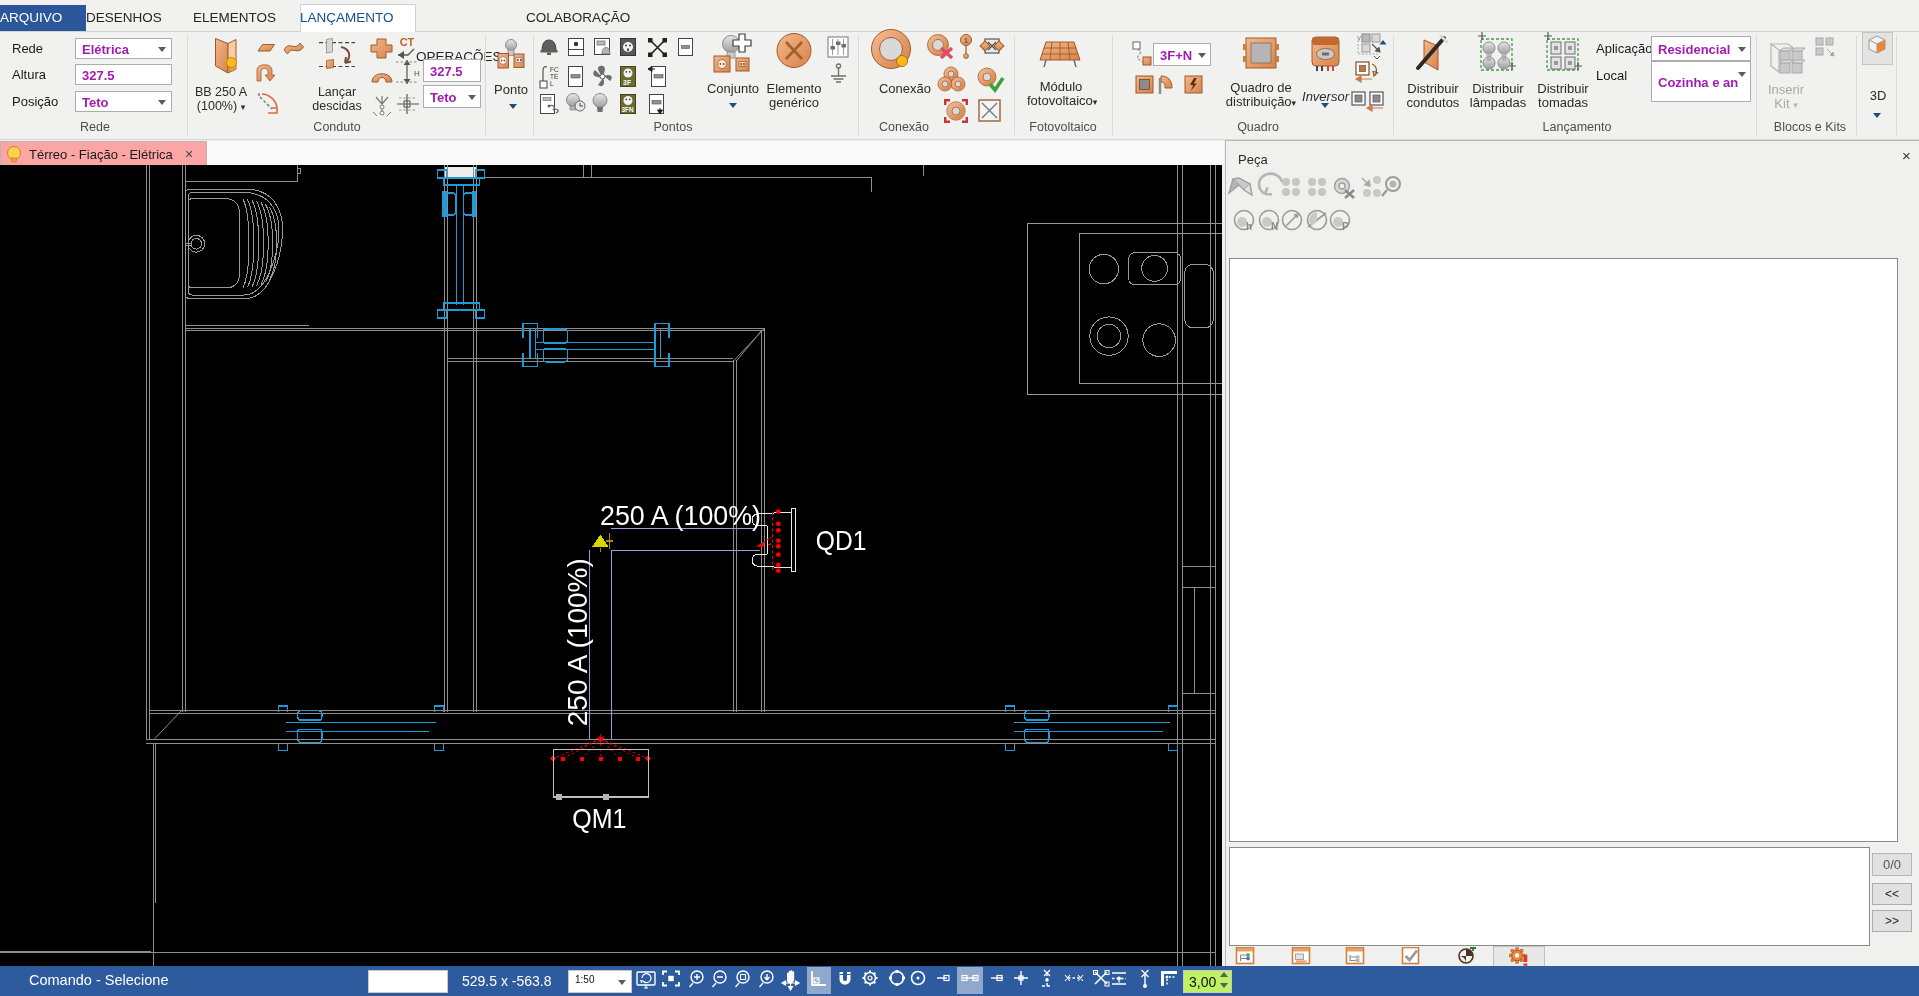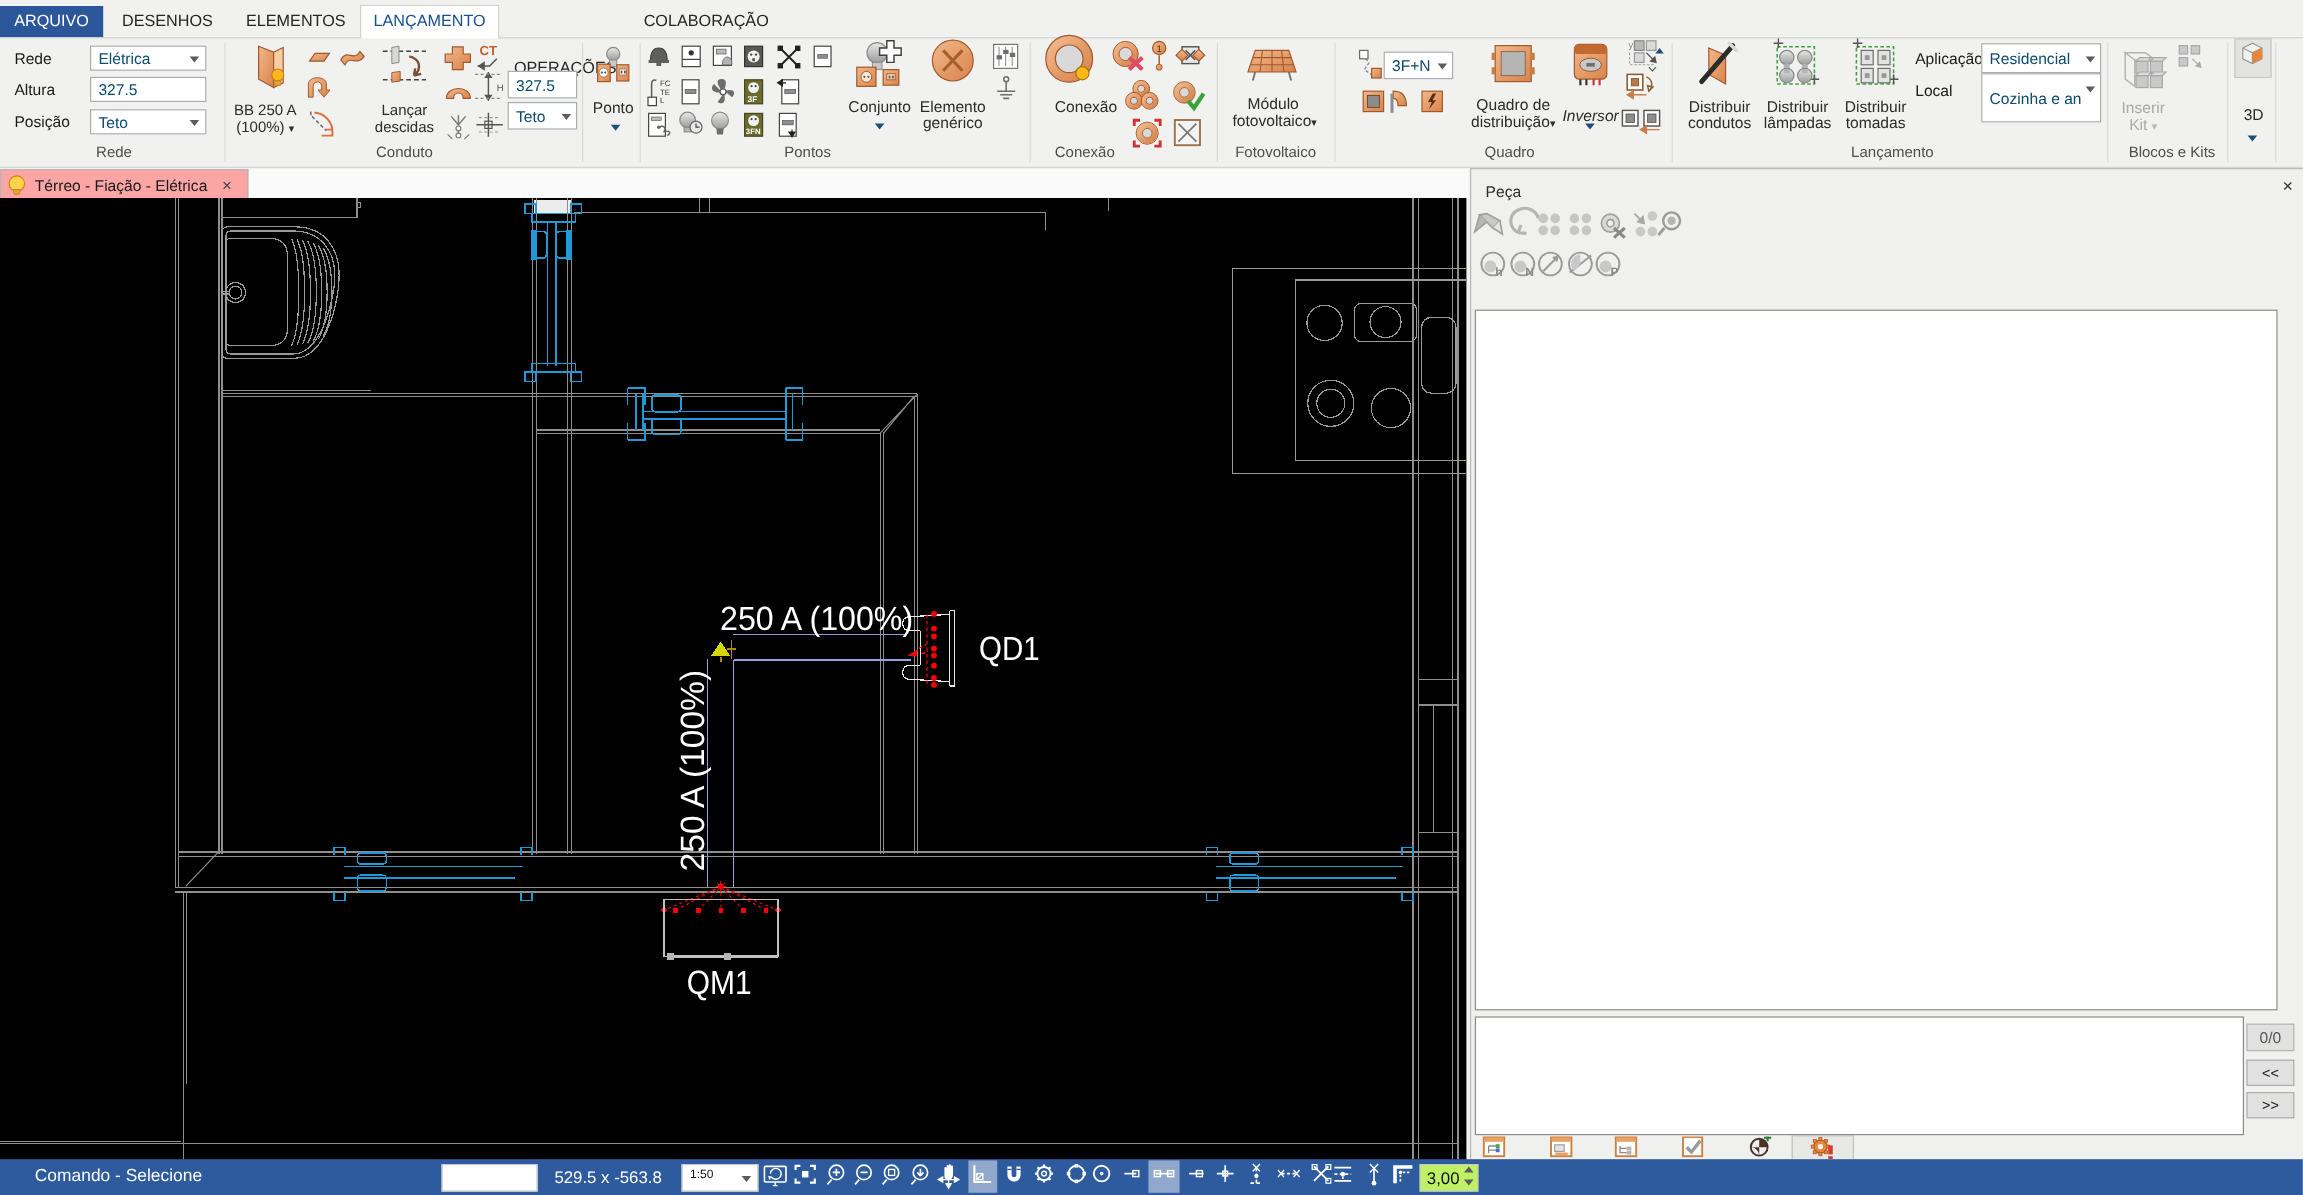--- a/index.html
+++ b/index.html
@@ -2,24 +2,24 @@
 <html><head>
 <meta charset="utf-8">
 <style>
   * { margin:0; padding:0; box-sizing:border-box; }
   html,body { width:1919px; height:996px; overflow:hidden; background:#f0f0ef;
     font-family:"Liberation Sans", sans-serif; }
   .abs { position:absolute; }
   #page { position:relative; width:1919px; height:996px; }
   
   #ribbon { position:absolute; left:0; top:0; width:1919px; height:140px; background:#f1f1f0; border-bottom:1px solid #d5d5d5; }
-  .rtab { position:absolute; top:5px; height:26px; line-height:26px; font-size:13.5px; color:#262626; text-align:center; }
+  .rtab { position:absolute; top:5px; height:26px; line-height:26px; font-size:13.5px; color:#262626; }
   .sep { position:absolute; top:36px; height:99px; width:1px; background:#d9d9d7; }
   .glabel { position:absolute; top:119px; height:16px; font-size:12.5px; color:#4d4d4d; text-align:center; line-height:16px; }
-  .combo { position:absolute; background:#fff; border:1px solid #abadb3; font-size:13px; color:#0c4a6e; }
+  .combo { position:absolute; background:#fff; border:1px solid #abadb3; font-size:13px; color:#a21caf;font-weight:bold; }
   .combo .tx { position:absolute; left:6px; top:50%; transform:translateY(-50%); white-space:nowrap; }
   .arr { position:absolute; width:0; height:0; border-left:4px solid transparent; border-right:4px solid transparent; border-top:5px solid #5c5c5c; }
   .flabel { position:absolute; font-size:13px; color:#1a1a1a; }
   .btnlabel { position:absolute; font-size:12.5px; color:#2b2b2b; text-align:center; line-height:13.5px; }
   
   #tabstrip { position:absolute; left:0; top:141px; width:1224px; height:24px; background:#fafafa; }
   #doctab { position:absolute; left:0px; top:0px; width:207px; height:24px; background:#fca5a5; border:1px solid #b5b5b5; border-bottom:none; font-size:13px; color:#1a1a1a; }
   
   #canvas { position:absolute; left:0; top:165px; width:1222px; height:900px; background:#000; }
   

